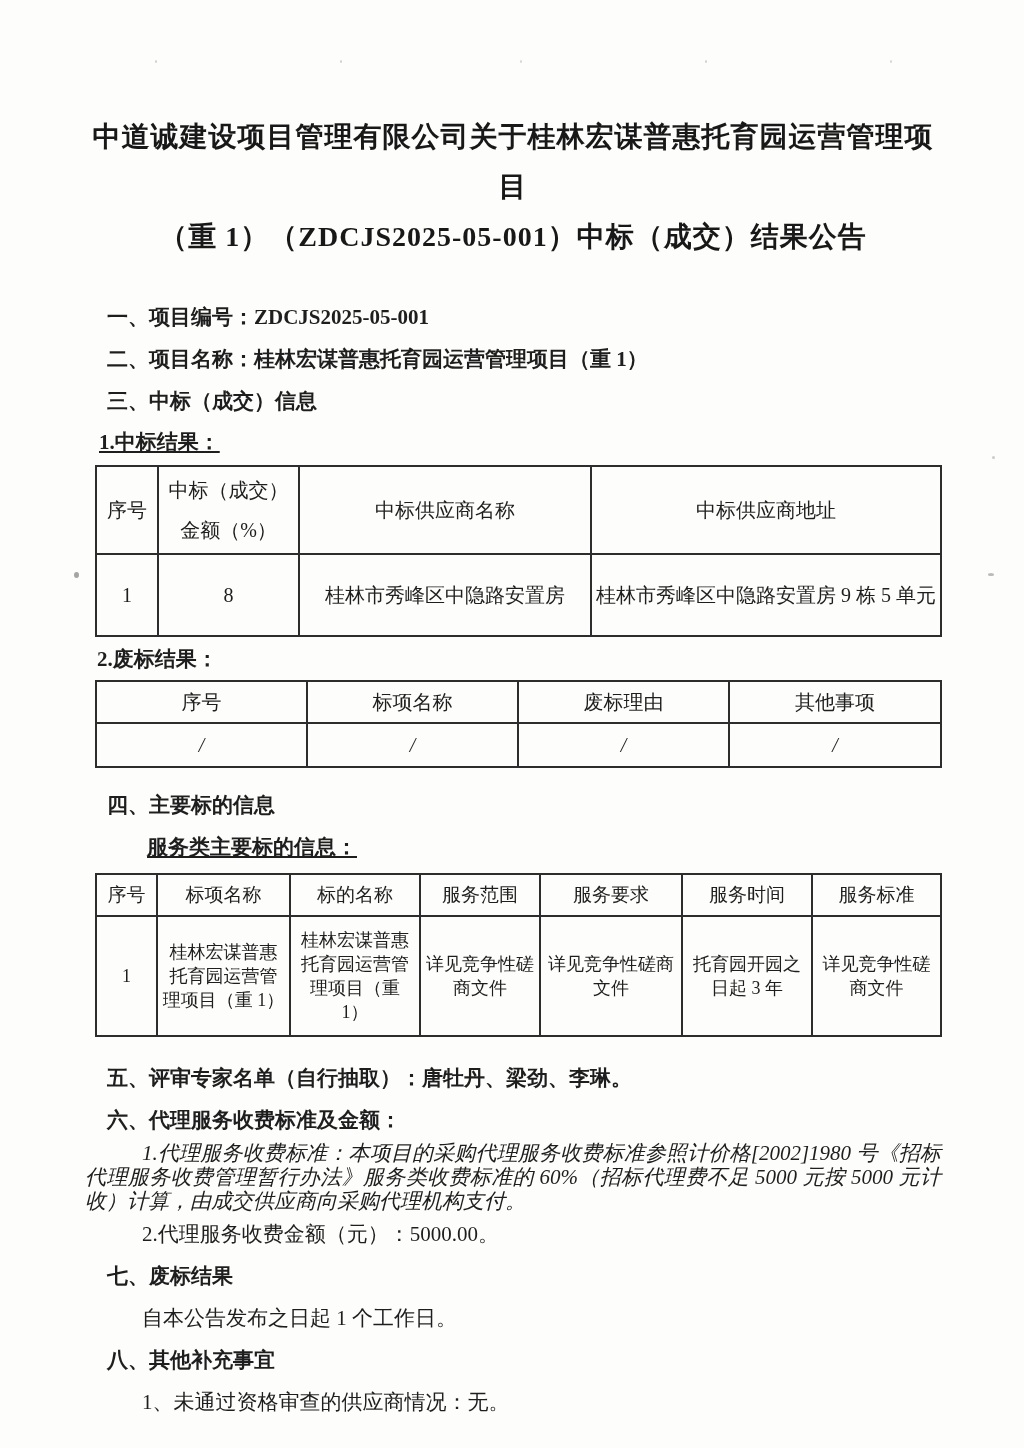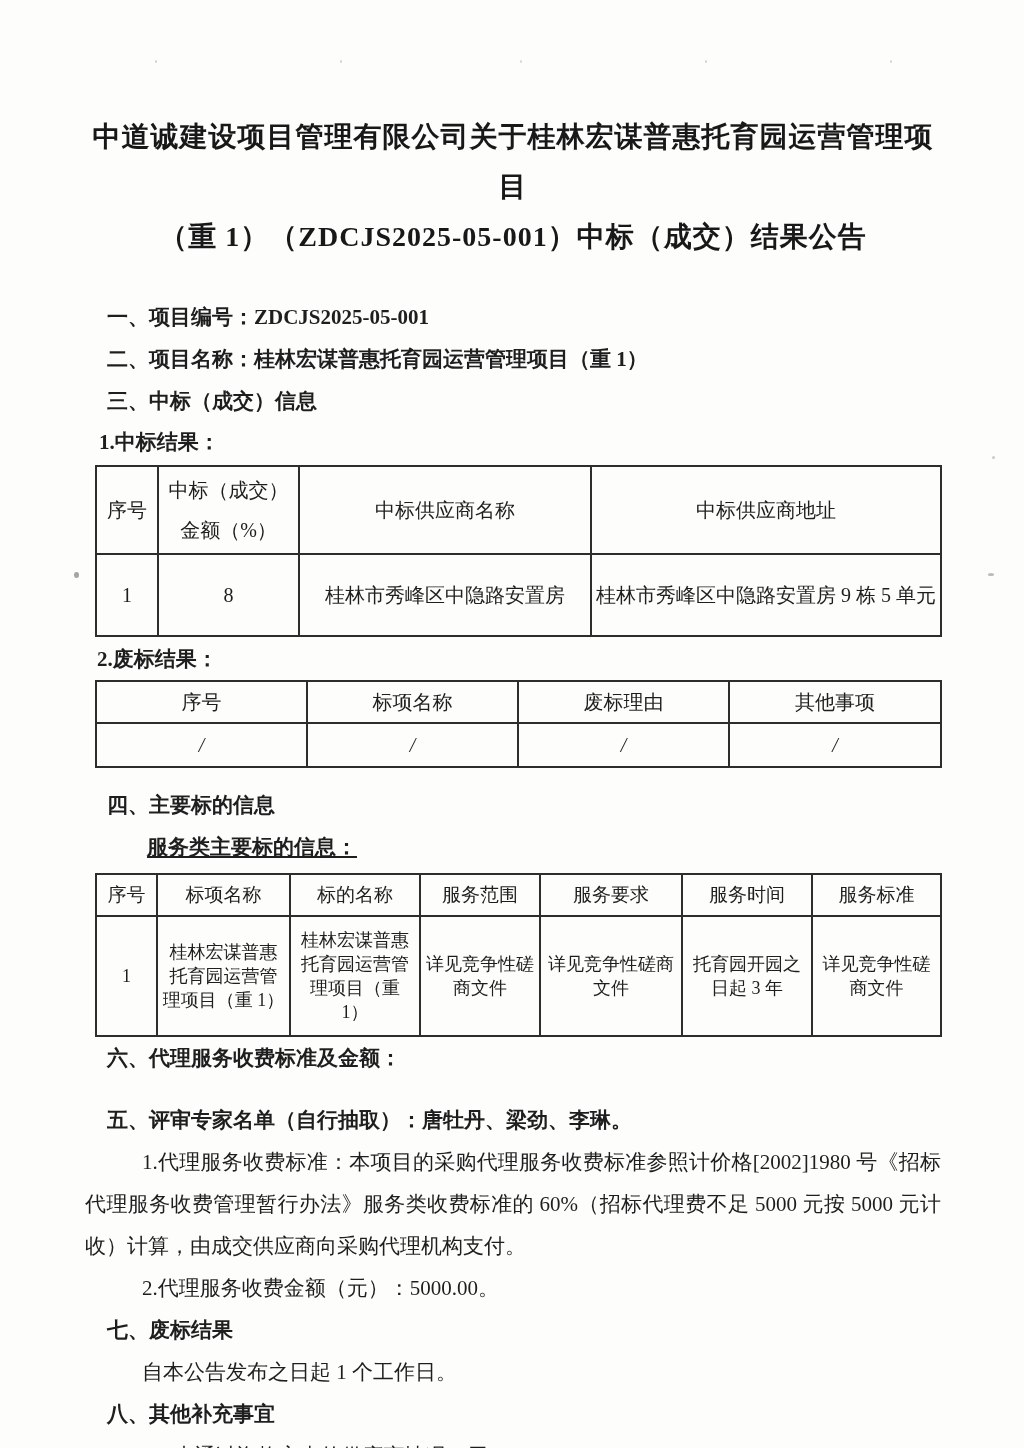--- a/index.html
+++ b/index.html
@@ -27,20 +27,21 @@
   .sec{
     font-weight:bold;
     line-height:42px;
     padding-left:22px;
   }
   .first-sec{margin-top:34px;}
   .sub-label{
     font-weight:bold;
     line-height:40px;
     padding-left:14px;
+    text-decoration:underline;
   }
   .sub-label2{
     font-weight:bold;
     line-height:36px;
     margin-top:4px;
     padding-left:12px;
   }
   table{
     border-collapse:collapse;
     table-layout:fixed;
@@ -67,23 +68,24 @@
   .t3 td{height:116px;line-height:24px;font-size:18px;}
   .sec4{margin-top:16px;}
   .service-label{
     font-weight:bold;
     line-height:42px;
     padding-left:62px;
     text-decoration:underline;
   }
   .sec5{margin-top:20px;}
   .para{
-    line-height:42px;
+    line-height:24px;
     text-indent:57px;
     text-align:justify;
+    font-style:italic;
   }
   .sub-para{
     line-height:42px;
     padding-left:57px;
   }
   .speck{position:absolute;background:#8f8f8f;border-radius:50%;}
   .sp1{left:74px;top:572px;width:5px;height:6px;opacity:.8;}
   .sp2{left:988px;top:573px;width:6px;height:3px;opacity:.6;}
   .sp3{left:992px;top:456px;width:3px;height:3px;opacity:.45;}
   .sp4{left:487px;top:237px;width:3px;height:3px;opacity:.4;}
@@ -203,22 +205,22 @@
           <td>桂林宏谋普惠托育园运营管理项目（重 1）</td>
           <td>桂林宏谋普惠托育园运营管理项目（重 1）</td>
           <td>详见竞争性磋商文件</td>
           <td>详见竞争性磋商文件</td>
           <td>托育园开园之日起 3 年</td>
           <td>详见竞争性磋商文件</td>
         </tr>
       </tbody>
     </table>
 
+    <div class="sec sec5">五、评审专家名单（自行抽取）：唐牡丹、梁劲、李琳。</div>
     <div class="sec">六、代理服务收费标准及金额：</div>
-    <div class="sec sec5">五、评审专家名单（自行抽取）：唐牡丹、梁劲、李琳。</div>
 
     <div class="para">1.代理服务收费标准：本项目的采购代理服务收费标准参照计价格[2002]1980 号《招标代理服务收费管理暂行办法》服务类收费标准的 60%（招标代理费不足 5000 元按 5000 元计收）计算，由成交供应商向采购代理机构支付。</div>
     <div class="sub-para">2.代理服务收费金额（元）：5000.00。</div>
 
     <div class="sec">七、废标结果</div>
     <div class="sub-para">自本公告发布之日起 1 个工作日。</div>
 
     <div class="sec">八、其他补充事宜</div>
     <div class="sub-para">1、未通过资格审查的供应商情况：无。</div>
 

